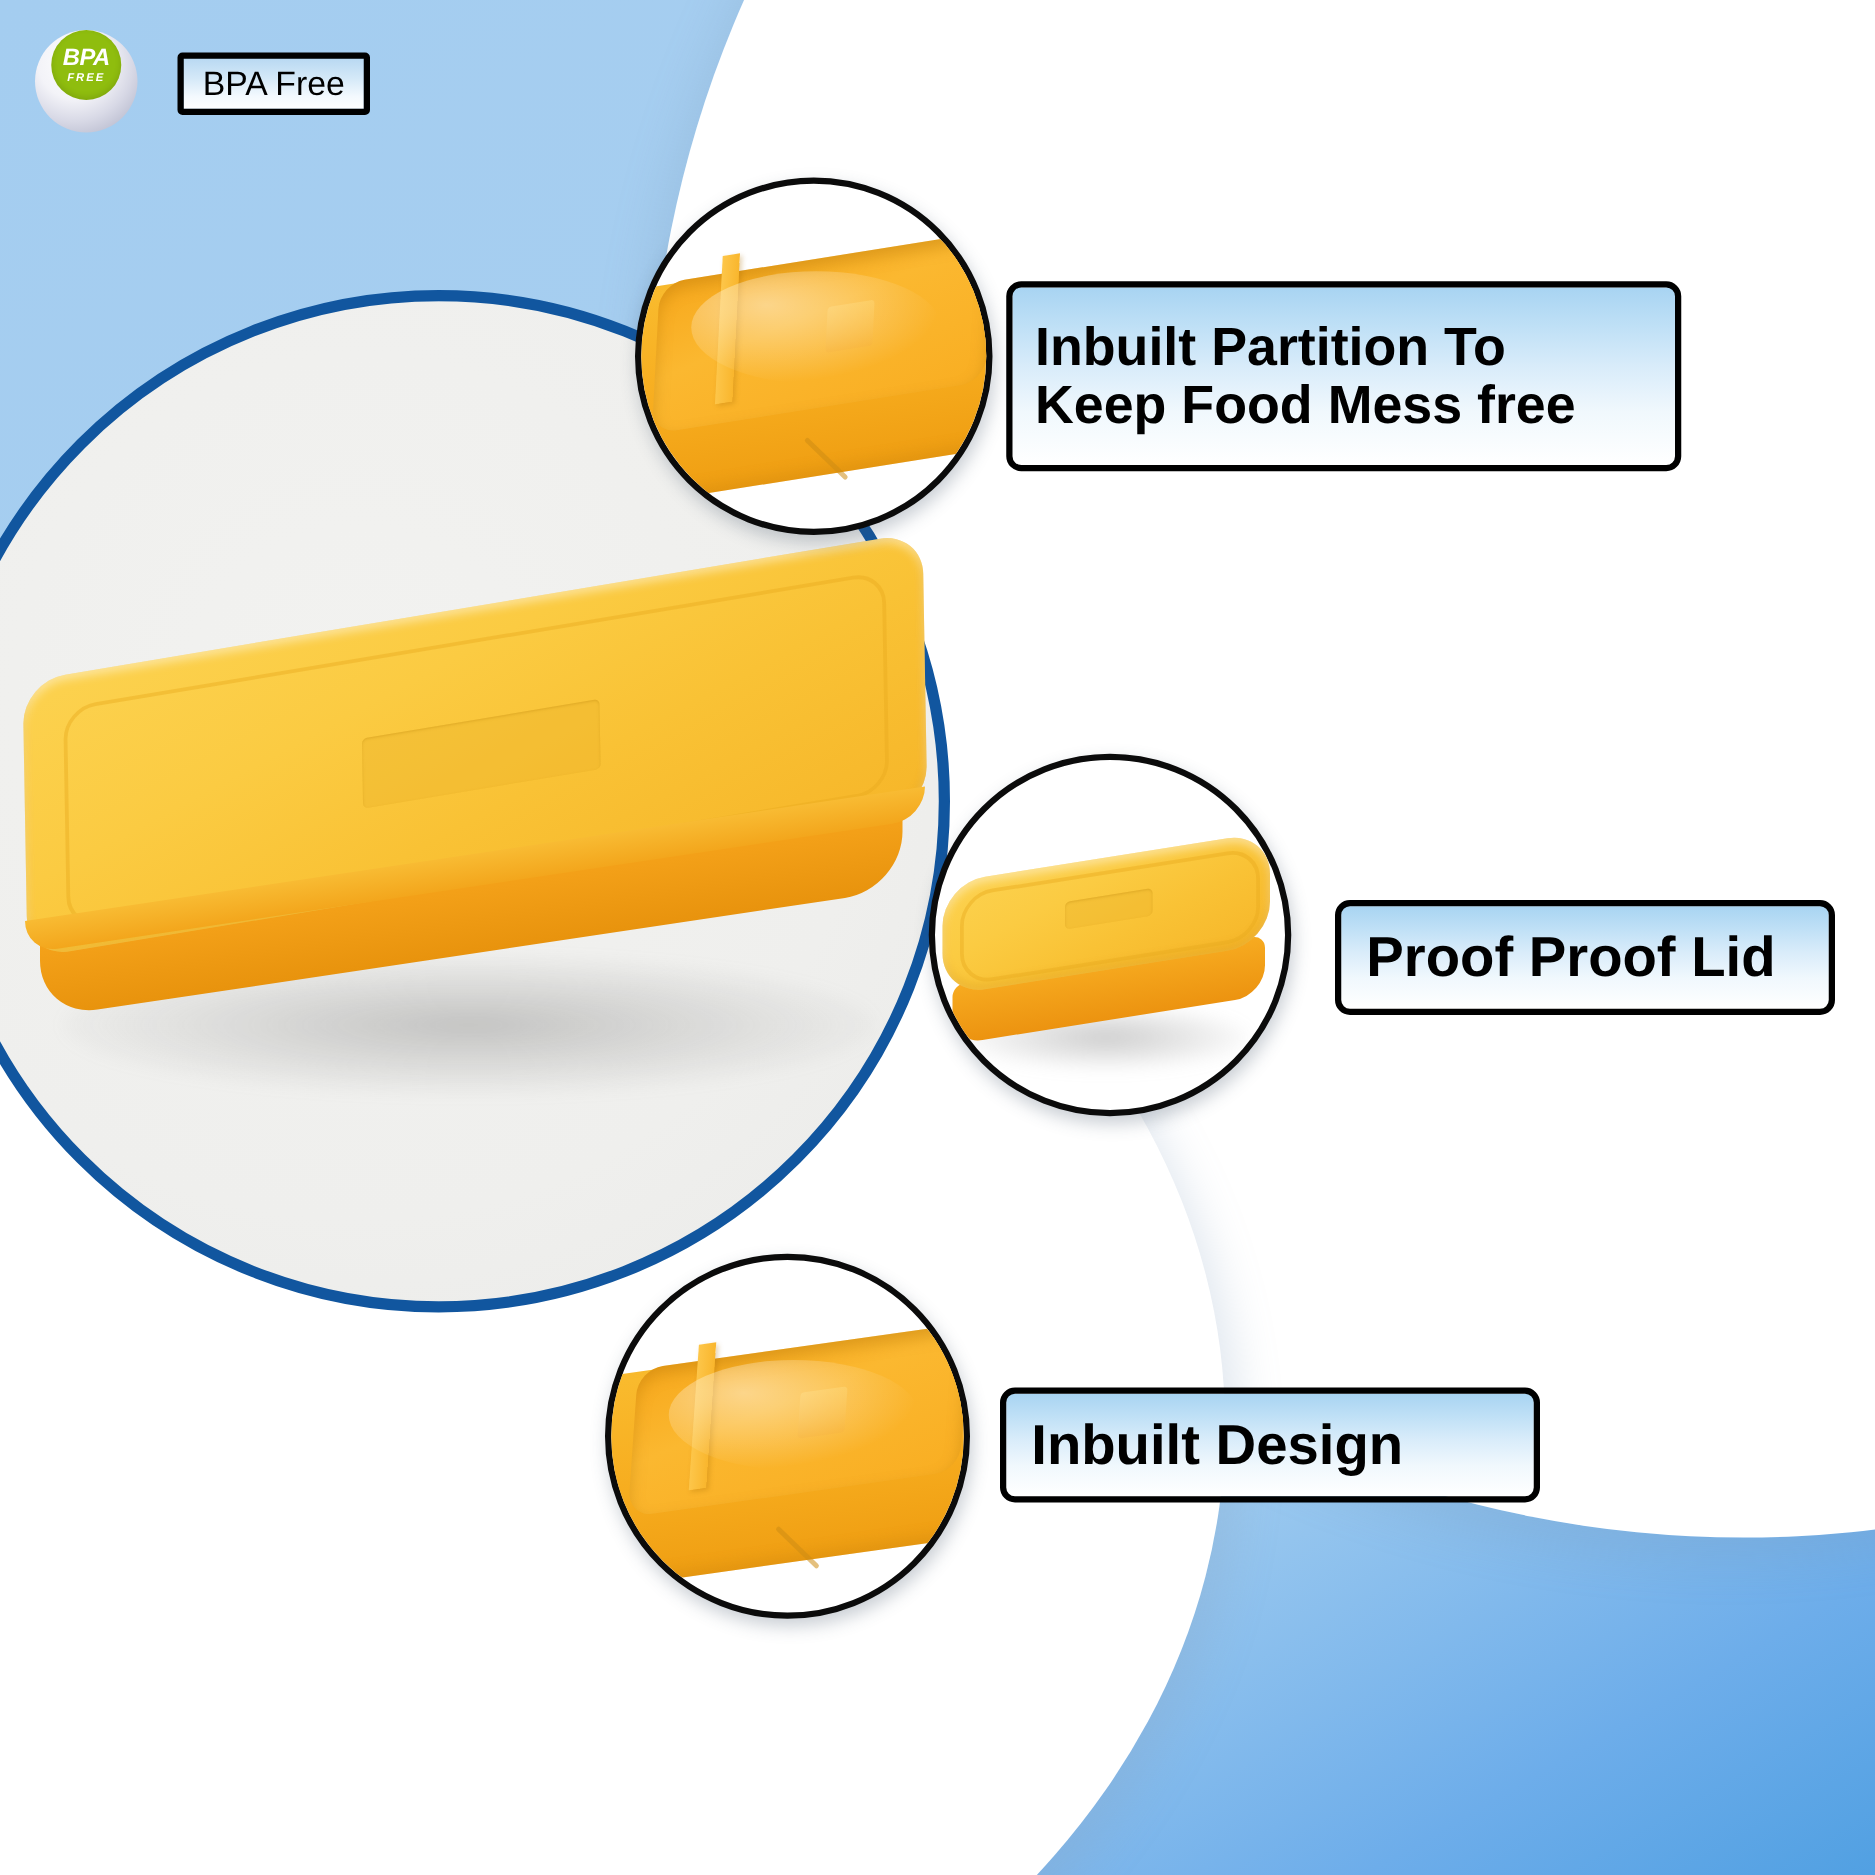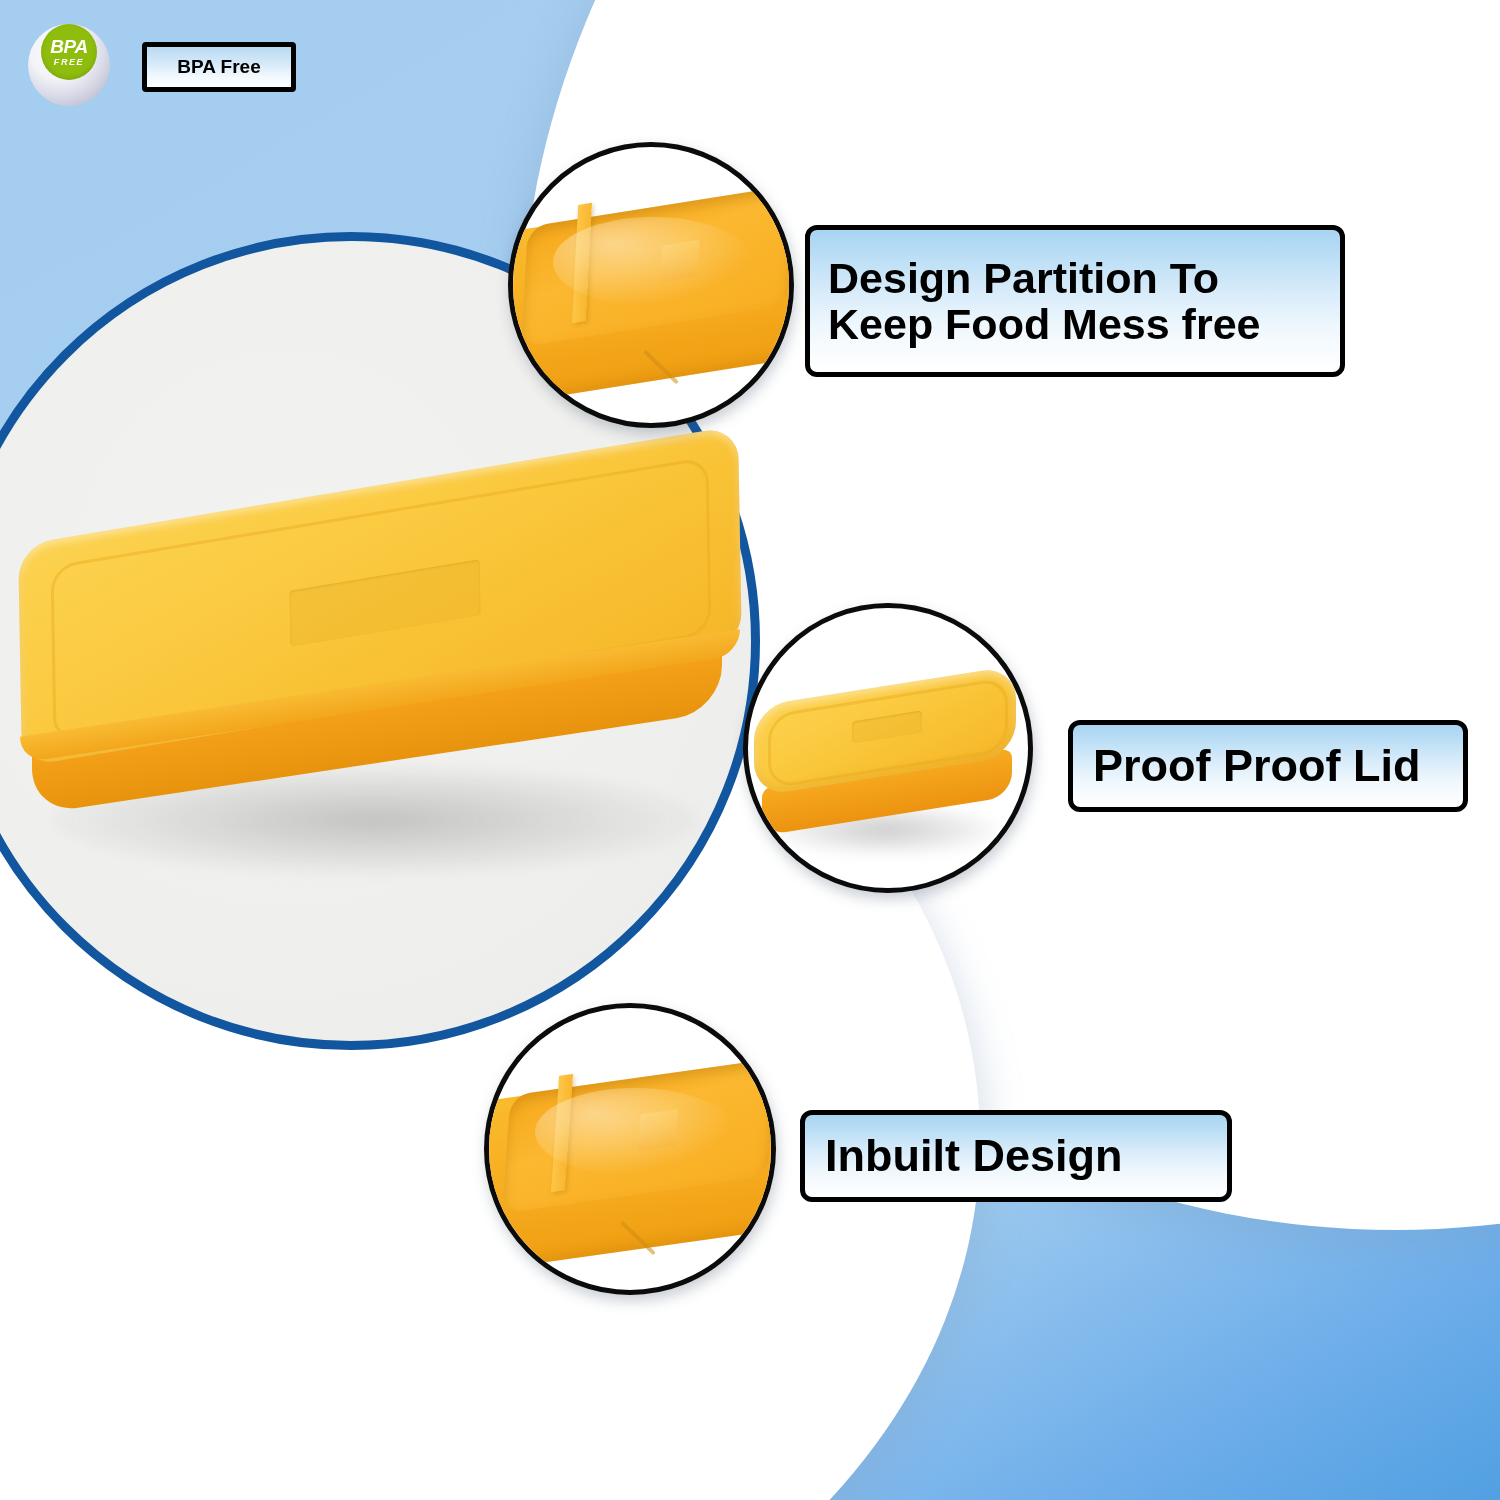--- a/index.html
+++ b/index.html
@@ -128,22 +128,22 @@
     height: 50px;
     border: 5px solid #000000;
     border-radius: 4px;
     background: linear-gradient(to bottom, #b9d9f2 0%, #d5e9f8 40%, #f3f9fe 75%, #ffffff 100%);
     display: flex;
     align-items: center;
     justify-content: center;
     box-sizing: border-box;
   }
   .label-chip .txt {
-    font-size: 19px;
-    font-weight: bold;
+    font-size: 27px;
+    font-weight: normal;
     color: #000000;
   }
 
   
   .inset {
     position: absolute;
     border-radius: 50%;
     border: 5px solid #0b0b0b;
     background: #ffffff;
     overflow: hidden;
@@ -248,21 +248,21 @@
       <div class="tray-wall" style="left:-20px; top:62px; width:330px; height:170px; transform:rotate(-9deg);"></div>
       <div class="tray-cavity" style="left:10px; top:60px; width:270px; height:118px; transform:rotate(-9deg) skewX(-12deg);"></div>
       <div class="tray-divider" style="left:62px; top:58px; width:14px; height:116px; transform:rotate(-9deg) skewX(-12deg);"></div>
       <div class="tray-tab" style="left:148px; top:96px; width:38px; height:36px; transform:rotate(-9deg) skewX(-12deg);"></div>
       <div class="tray-groove" style="left:125px; top:218px; width:46px; height:4px; transform:rotate(44deg);"></div>
       <div class="tray-hl" style="left:40px; top:70px; width:200px; height:90px;"></div>
     </div>
   </div>
   <div class="callout-box" style="left:805px; top:225px; width:540px; height:152px; padding:6px 18px;">
     <div class="txt" style="font-size:43px;">
-      <div>Design Partition To</div>
+      <div>Inbuilt Partition To</div>
       <div>Keep Food Mess free</div>
     </div>
   </div>
 
   <div class="inset" style="left:743px; top:603px; width:290px; height:290px;">
     <div class="scene">
       <div class="lb-shadow" style="left:22px; top:196px; width:230px; height:52px;"></div>
       <div style="position:absolute; left:14px; top:160px; width:250px; height:48px;
                   background:linear-gradient(to bottom,#f7ab20 0%,#ec9310 100%);
                   border-radius:10px 10px 24px 24px; transform:skewY(-9deg);"></div>

